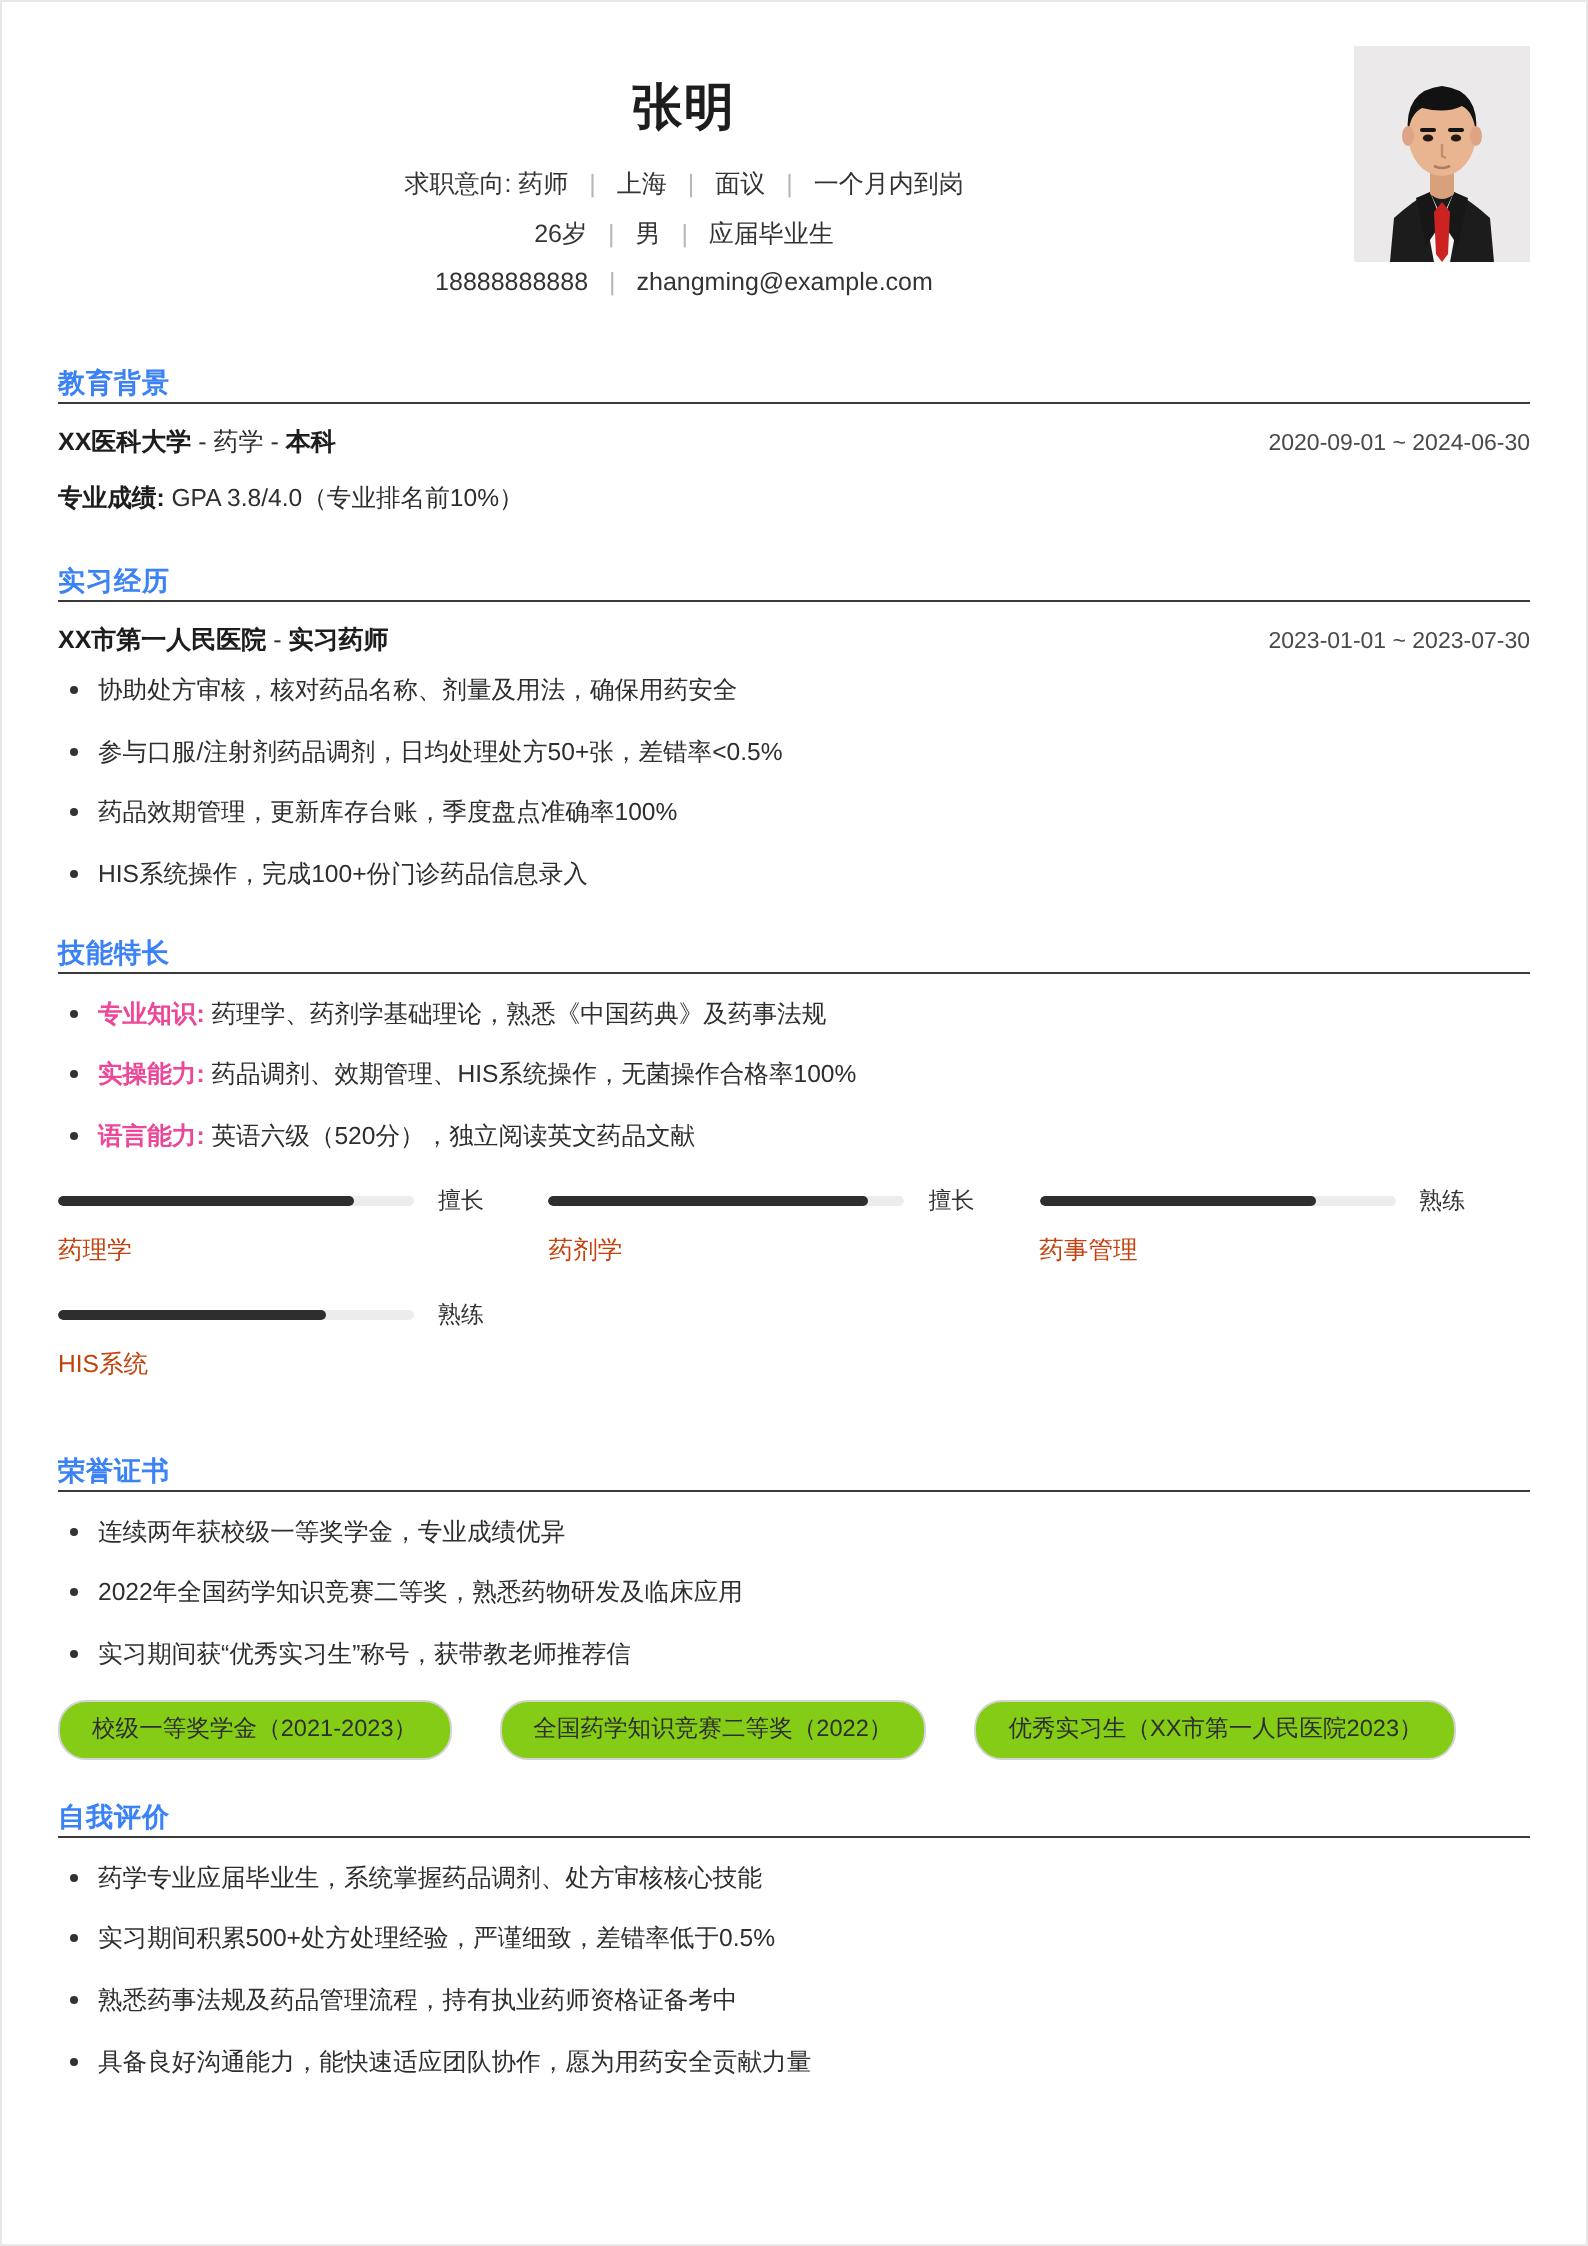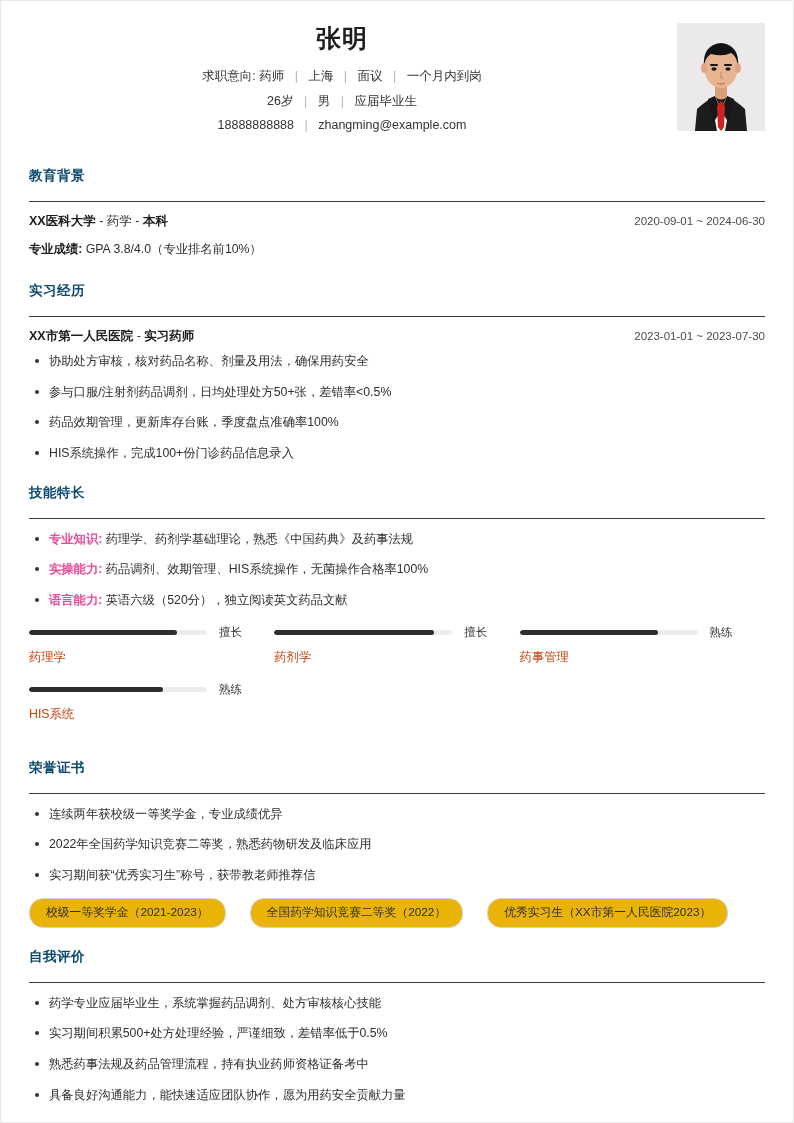--- a/index.html
+++ b/index.html
@@ -21,21 +21,21 @@
     overflow: hidden;
   }
   .inner {
     padding: 0 28px;
     box-sizing: border-box;
   }
 
   
   .header {
     position: relative;
-    padding-top: 22px;
+    padding-top: 38px;
     padding-bottom: 10px;
     min-height: 120px;
     box-sizing: border-box;
   }
   .header-center {
     text-align: center;
     padding-right: 110px;
   }
   .name {
     font-size: 25px;
@@ -68,22 +68,22 @@
     background: #eceaea;
     overflow: hidden;
   }
   .photo svg { display: block; }
 
   
   .section { margin-top: 20px; }
   .section-title {
     font-size: 13.5px;
     font-weight: bold;
-    color: #0c4a6e;
-    padding-bottom: 16px;
+    color: #3b82f6;
+    padding-bottom: 0;
     border-bottom: 1.6px solid #3a3a3a;
     letter-spacing: 0.5px;
   }
   .section-body { padding-top: 11px; }
 
   .entry-head {
     display: flex;
     justify-content: space-between;
     align-items: baseline;
     font-size: 12.5px;
@@ -183,21 +183,21 @@
     margin-top: 12px;
   }
   .tag {
     border: 1px solid #d3d3d3;
     border-radius: 14px;
     padding: 6px 16px;
     font-size: 11.8px;
     color: #2e2e2e;
     margin-right: 24px;
     white-space: nowrap;
-    background: #eab308;
+    background: #84cc16;
   }
 </style>
 </head>
 <body>
 
 <div class="page">
 
   <div class="inner">
     <div class="header">
 

